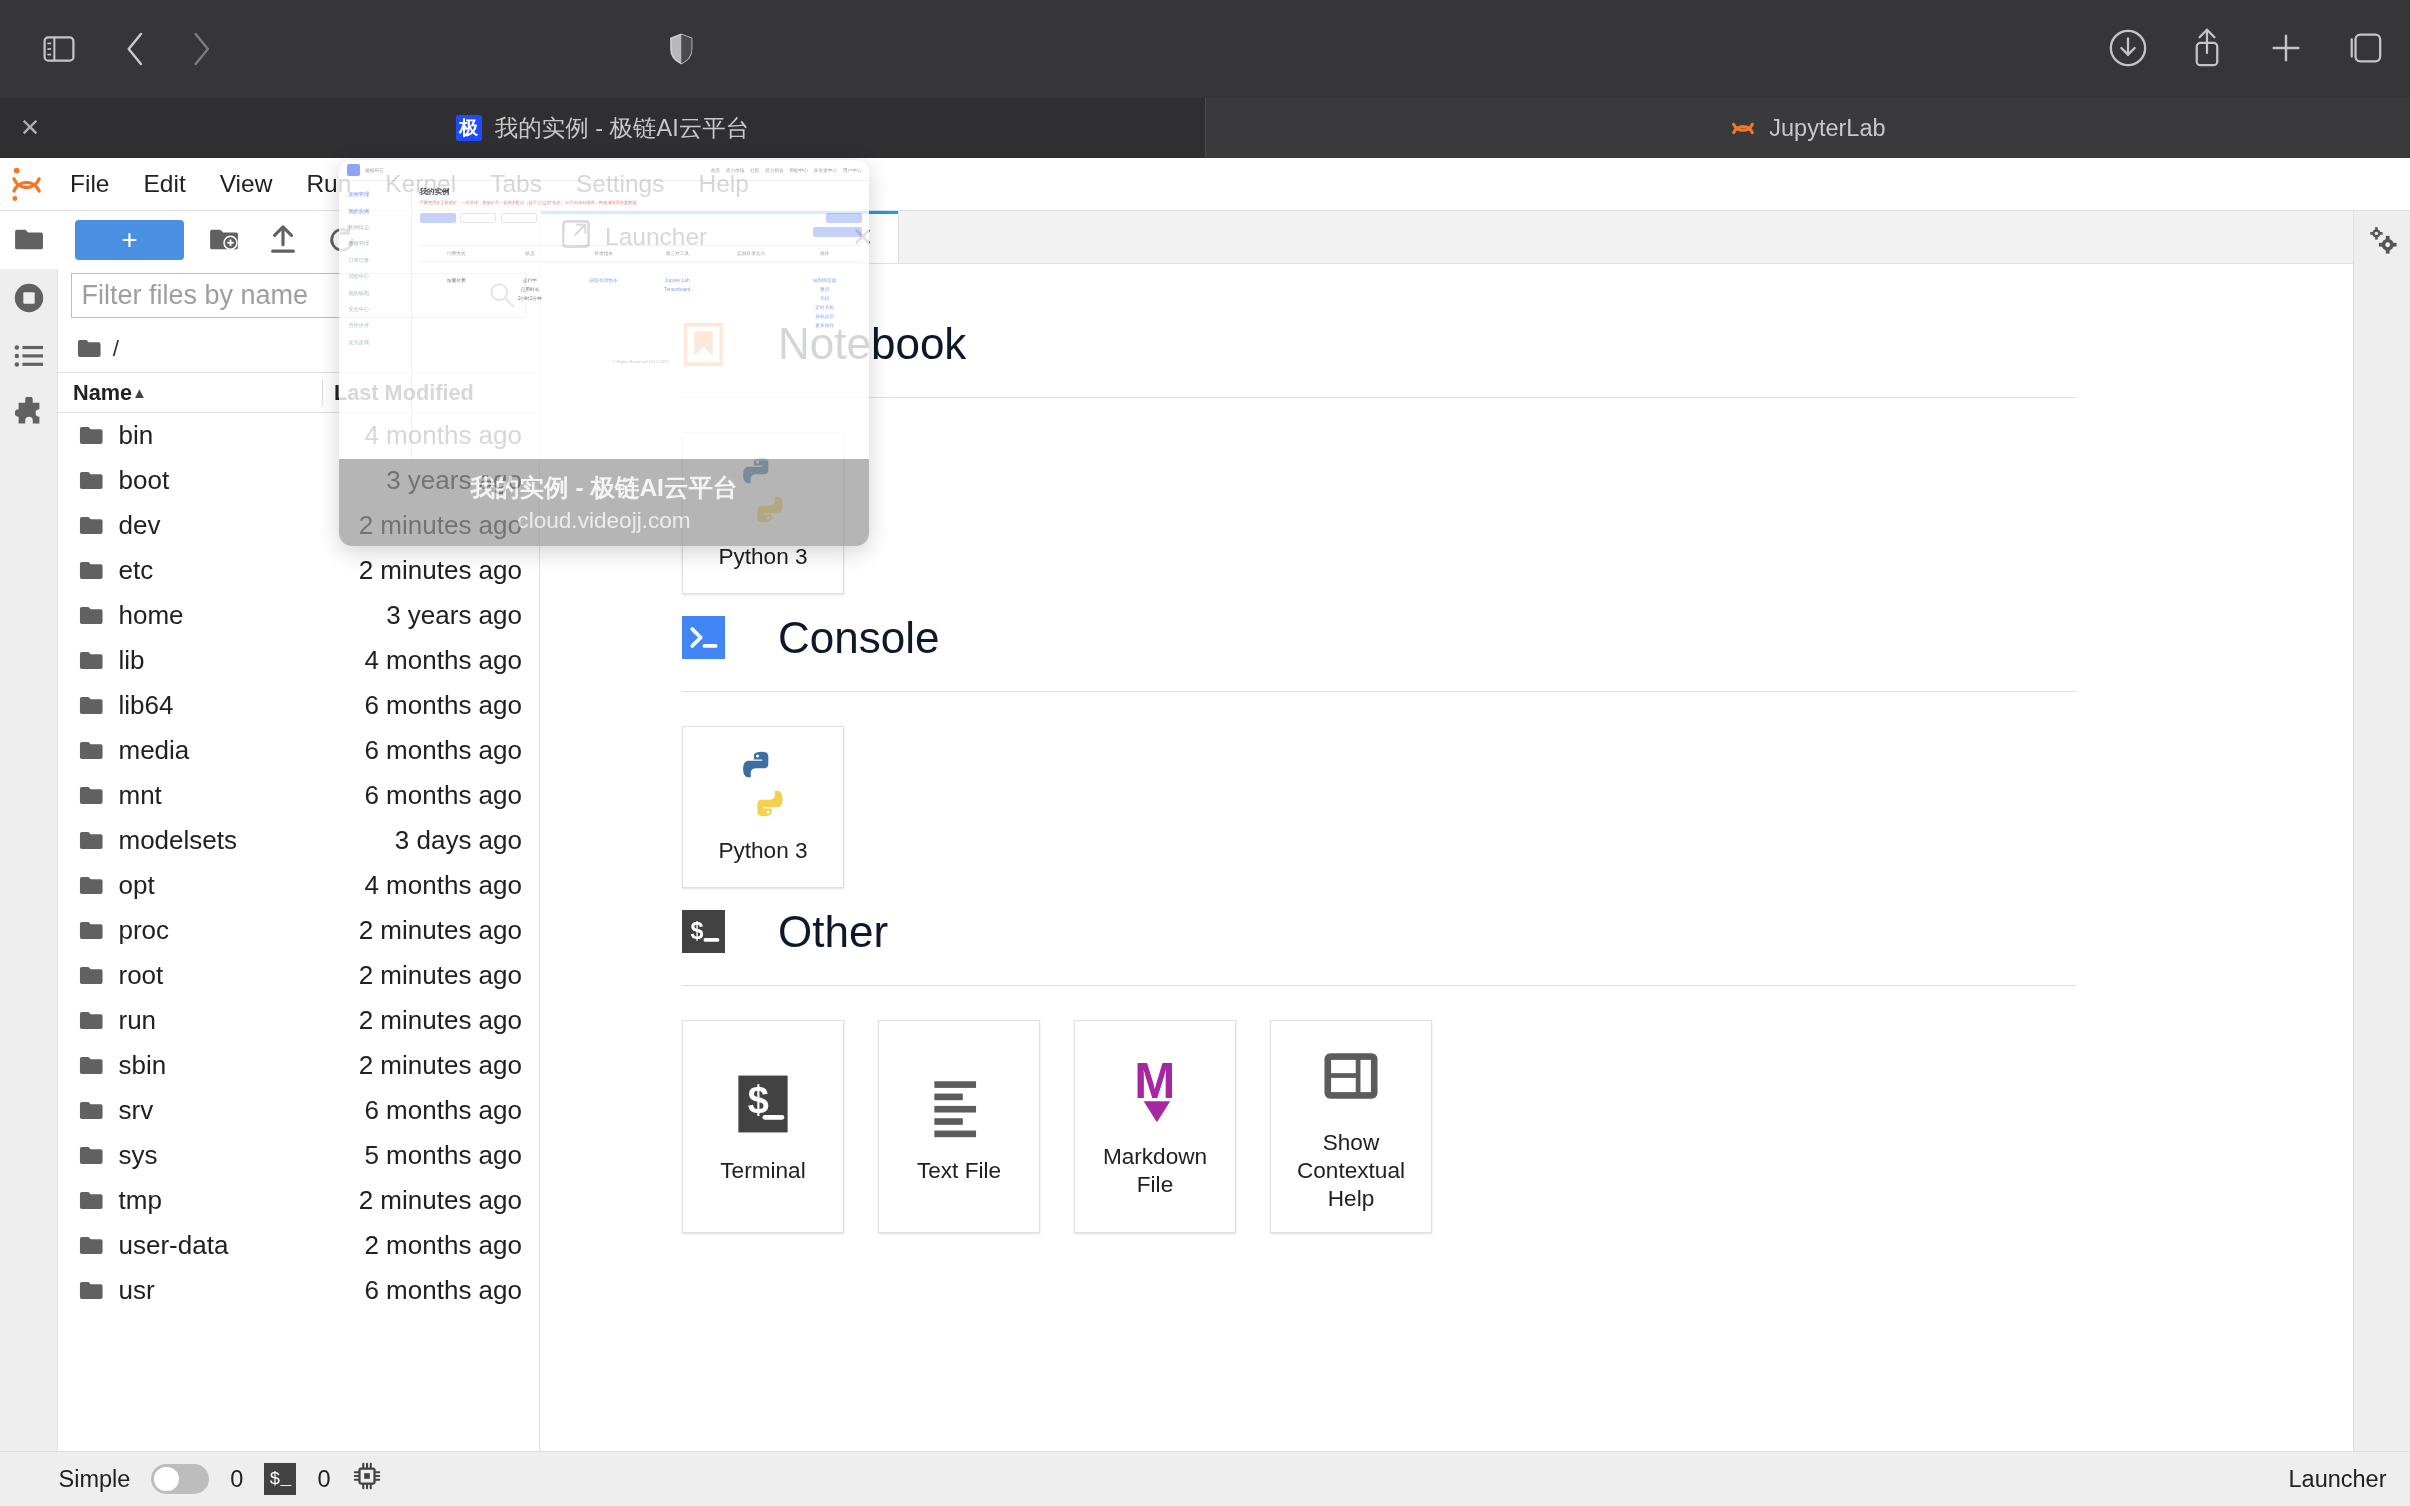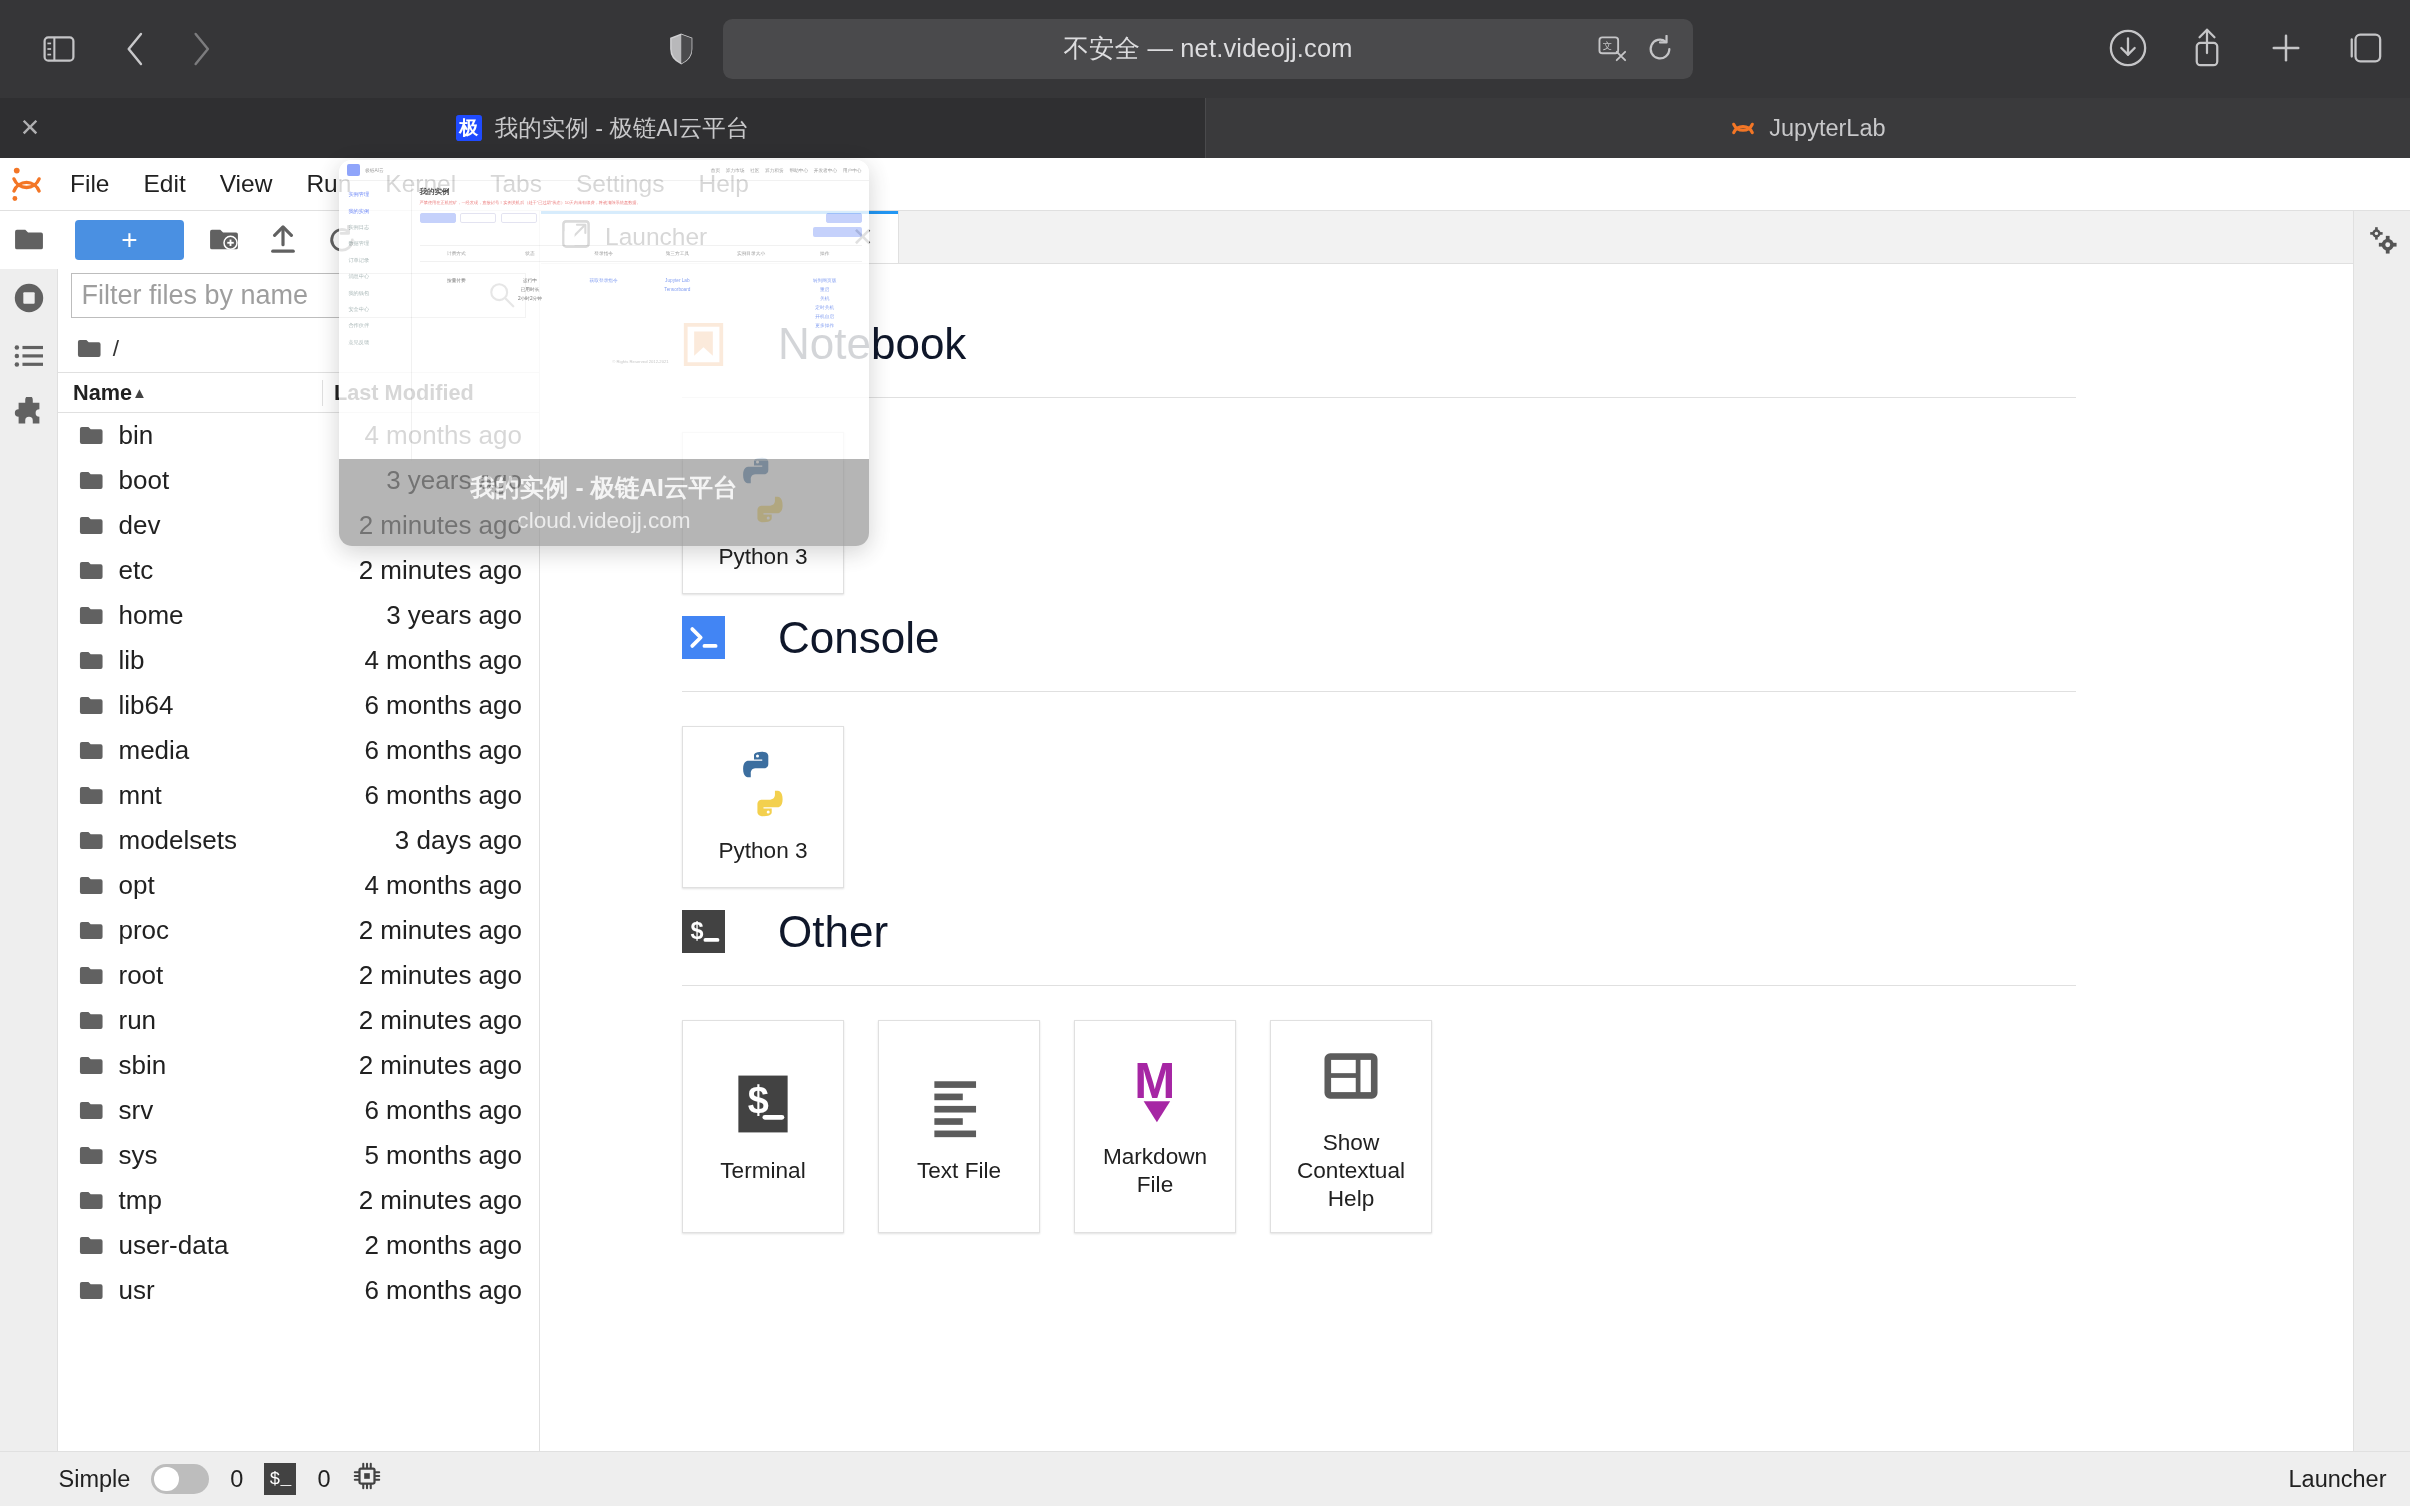--- a/index.html
+++ b/index.html
@@ -263,38 +263,20 @@
           <polyline points="6,3 19,19 6,35" fill="none" stroke="#7c7c7e" stroke-width="2.6" stroke-linecap="round" stroke-linejoin="round"></polyline>
         </svg>
     </div>
     <div class="tb-icon shield">
       <svg width="24.5" height="32" viewBox="0 0 26 34">
           <path d="M13 1.5 L24 5.5 V17 C24 25 18.5 30 13 32.5 C7.5 30 2 25 2 17 V5.5 Z" fill="#b8b8ba" stroke="#d0d0d2" stroke-width="1.6"></path>
           <path d="M13 1.5 L24 5.5 V17 C24 25 18.5 30 13 32.5 Z" fill="#4b4b4d"></path>
         </svg>
     </div>
 
-    <div class="urlbar">
-      <span class="url-text">不安全 — net.videojj.com</span>
-      <div class="url-right">
-        <div class="tb-icon">
-          <svg width="30" height="28" viewBox="0 0 32 30">
-              <rect x="1.5" y="2.5" width="20" height="17" rx="3" fill="none" stroke="#c5c5c7" stroke-width="2"></rect>
-              <text x="5" y="15" font-size="10" fill="#c5c5c7" font-family="Liberation Sans">文</text>
-              <path d="M20 18 l9 9 M29 18 l-9 9" stroke="#c5c5c7" stroke-width="2" stroke-linecap="round"></path>
-            </svg>
-        </div>
-        <div class="tb-icon">
-          <svg width="28" height="28" viewBox="0 0 30 30">
-              <path d="M25 15 A10 10 0 1 1 21 7" fill="none" stroke="#c5c5c7" stroke-width="2.4" stroke-linecap="round"></path>
-              <polyline points="22,1 22,8 15,8" fill="none" stroke="#c5c5c7" stroke-width="2.4" stroke-linecap="round" stroke-linejoin="round"></polyline>
-            </svg>
-        </div>
-      </div>
-    </div>
 
     <div class="tb-right">
       <div class="tb-icon">
         <svg width="40" height="40" viewBox="0 0 42 42">
             <circle cx="21" cy="21" r="18" fill="none" stroke="#c5c5c7" stroke-width="2.4"></circle>
             <line x1="21" y1="11" x2="21" y2="28" stroke="#c5c5c7" stroke-width="2.4" stroke-linecap="round"></line>
             <polyline points="14,21 21,28 28,21" fill="none" stroke="#c5c5c7" stroke-width="2.4" stroke-linecap="round" stroke-linejoin="round"></polyline>
           </svg>
       </div>
       <div class="tb-icon">

